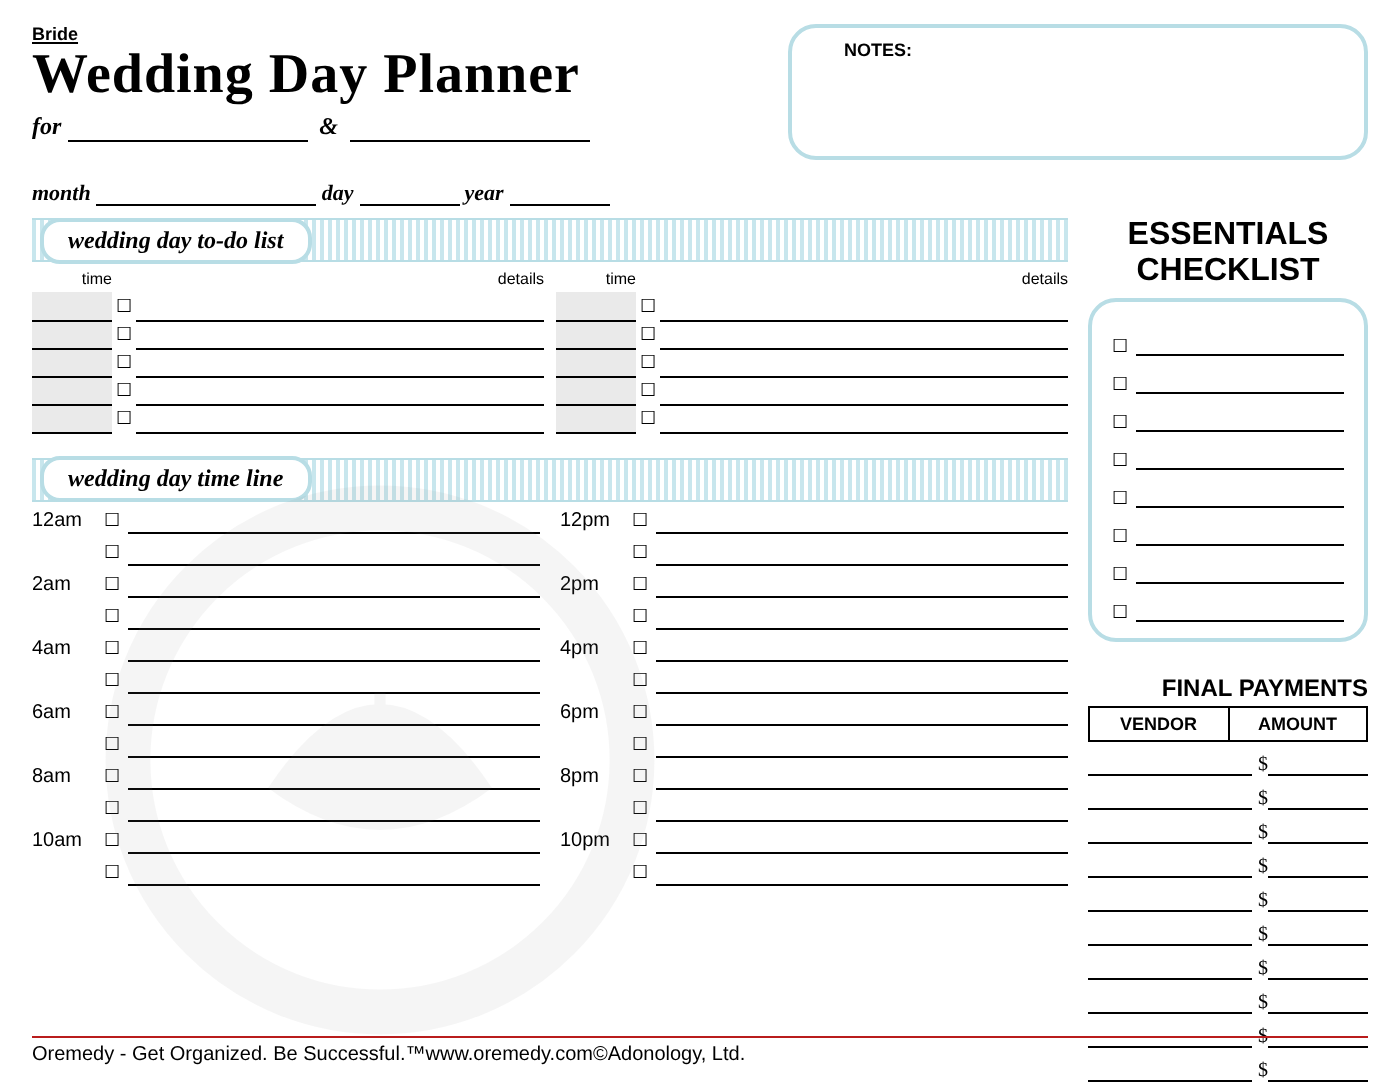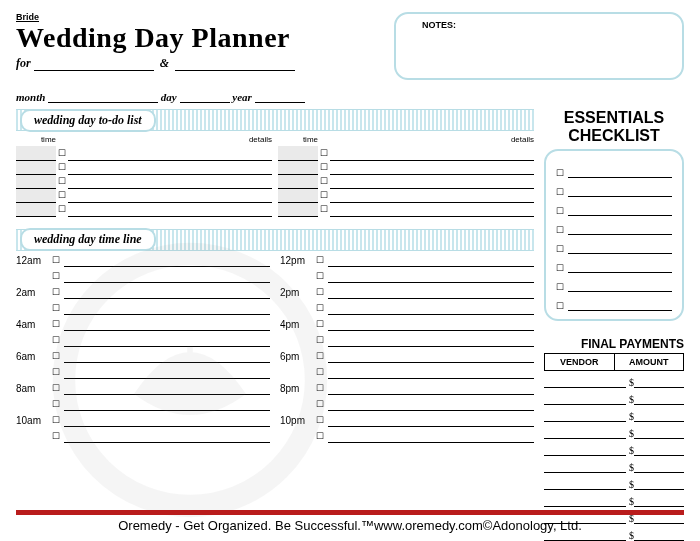--- a/index.html
+++ b/index.html
@@ -38,21 +38,21 @@
 .essentials-box{border:2px solid #b8dde5;border-radius:14px;padding:8px 10px}
 .ess-row{display:flex;align-items:flex-end;height:19px}
 .payments-title{font-family:Arial,sans-serif;font-size:12px;font-weight:bold;text-align:right;margin-top:16px;margin-bottom:2px}
 .pay-header{display:flex;font-family:Arial,sans-serif;font-size:9px;font-weight:bold;text-align:center;border:1px solid #000}
 .pay-header div{flex:1;padding:3px 0}
 .pay-header div:first-child{border-right:1px solid #000}
 .pay-row{display:flex;align-items:flex-end;height:17px}
 .pay-vendor{flex:1;border-bottom:1px solid #000}
 .pay-dollar{font-size:10px;width:8px;text-align:right}
 .pay-amt{width:50px;border-bottom:1px solid #000}
-.footer{position:absolute;bottom:8px;left:16px;right:16px;display:flex;justify-content:center;font-family:Arial,sans-serif;font-size:13px;border-top:5px solid #b91c1c;padding-top:3px}
+.footer{position:absolute;bottom:8px;left:16px;right:16px;display:flex;justify-content:flex-start;font-family:Arial,sans-serif;font-size:10px;border-top:1px solid #b91c1c;padding-top:3px}
 </style>
 </head>
 <body>
 
 <svg class="watermark" viewBox="0 0 100 100">
     <circle cx="50" cy="50" r="45" fill="none" stroke="#888" stroke-width="8"></circle>
     <path d="M30,55 Q50,25 70,55 Q50,70 30,55" fill="#888"></path>
     <path d="M50,55 L50,38" stroke="#888" stroke-width="2"></path>
   </svg>
 

